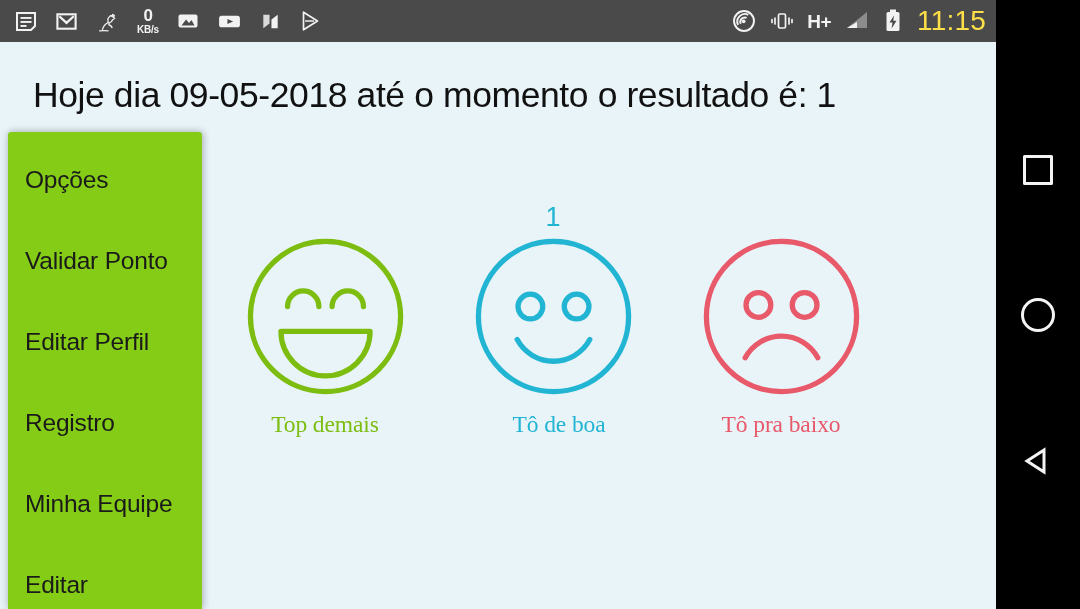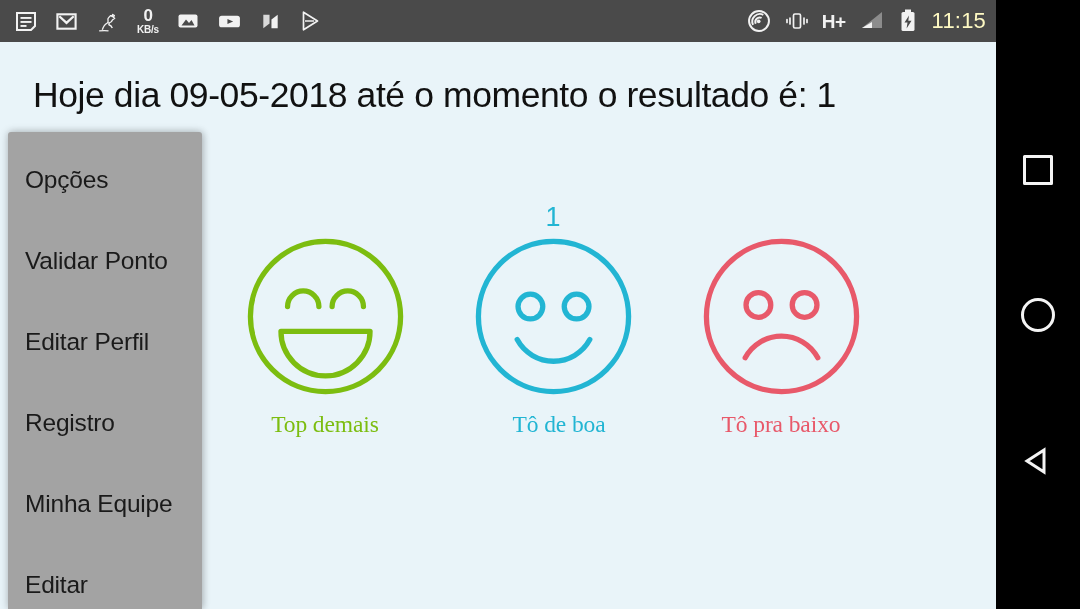--- a/index.html
+++ b/index.html
@@ -38,41 +38,41 @@
     display:flex; flex-direction:column; align-items:center;
     line-height:1; color:#f2f2f2;
   }
   .sb-kb .num { font-size:17px; font-weight:bold; letter-spacing:-0.3px; }
   .sb-kb .unit { font-size:10px; font-weight:bold; margin-top:1px; letter-spacing:-0.2px; }
   .sb-net {
     color:#f2f2f2; font-size:19px; font-weight:bold;
     letter-spacing:-0.5px; line-height:1;
   }
   .sb-clock {
-    color:#fef9c3; font-size:22px; font-weight:normal;
+    color:#fde047; font-size:28px; font-weight:normal;
     letter-spacing:0.2px; line-height:1; padding-left:2px;
   }
 
   
   .title {
     position:absolute; left:0; top:42px;
     width:860px;
     padding:33px 0 0 33px;
     font-size:35.5px;
     color:#111;
     letter-spacing:-0.4px;
     white-space:nowrap;
   }
 
   
   .drawer {
     position:absolute;
     left:8px; top:132px;
     width:194px; height:477px;
-    background:#a3a3a3;
+    background:#84cc16;
     border-radius:3px 3px 0 0;
     box-shadow:0 0 9px rgba(0,0,0,0.24), 2px 0 7px rgba(0,0,0,0.10);
     padding-top:7px;
     overflow:hidden;
   }
   .drawer-item {
     height:81px;
     display:flex; align-items:center;
     padding-left:17px;
     font-size:24.5px;

